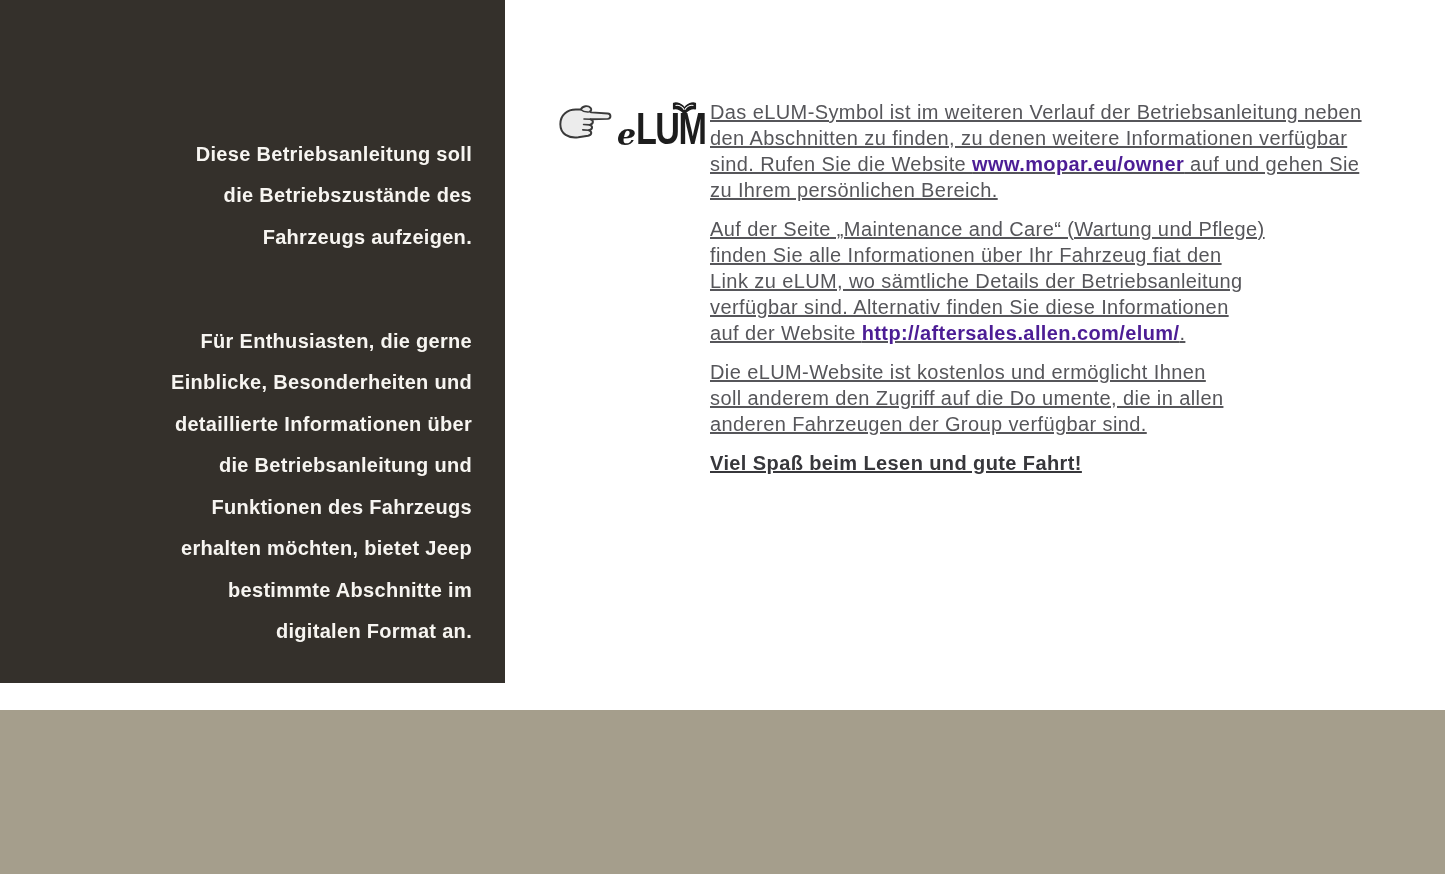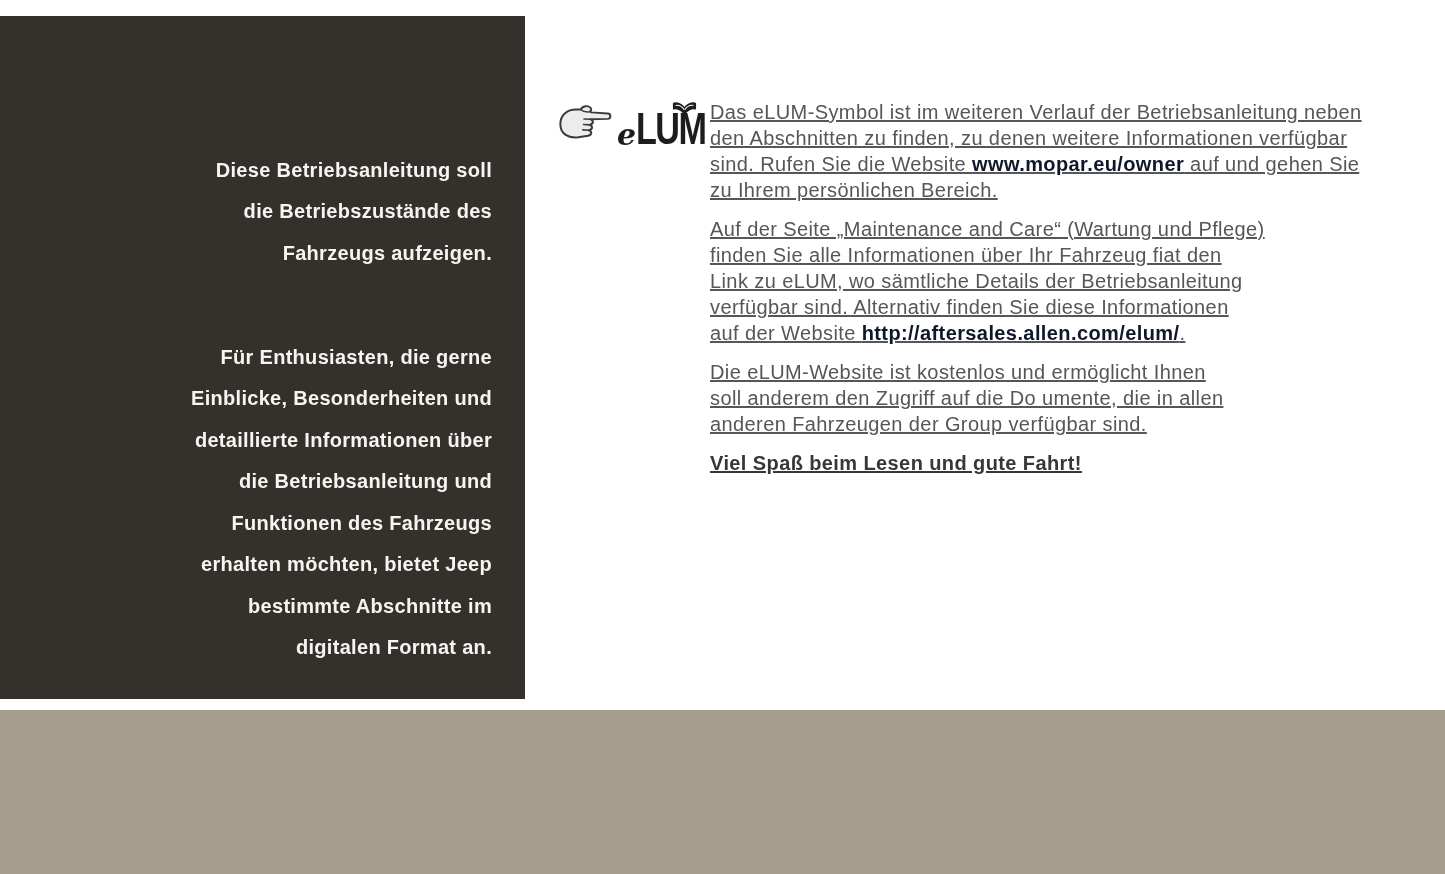--- a/index.html
+++ b/index.html
@@ -4,23 +4,22 @@
 <style>
   html,body{margin:0;padding:0;}
   body{
     width:1445px;height:874px;position:relative;overflow:hidden;
     background:#ffffff;
     font-family:"Liberation Sans",sans-serif;
   }
 
   
   .sidebar{
-    position:absolute;left:0;top:16px;width:505px;height:683px;
+    position:absolute;left:0;top:0;width:505px;height:683px;
     background:#34302b;
-    padding-left:20px;
   }
   .sidebar-inner{
     padding:92px 33px 0 40px;
     text-align:right;
     color:#f7f5f1;
     font-weight:700;
     font-size:20px;
     line-height:41.5px;
     letter-spacing:.3px;
     white-space:pre-line;
@@ -64,21 +63,21 @@
   .text-col{width:712px;}
   .text-col p{
     margin:0 0 13px 0;
     font-size:20px;
     line-height:26px;
     letter-spacing:.4px;
     color:#56565a;
     white-space:pre-line;
     text-decoration:underline;
   }
-  .text-col p strong{color:#0f172a;}
+  .text-col p strong{color:#4c1d95;}
   .text-col p.closing{
     font-weight:700;color:#37373b;
   }
 
   
   .footer-band{
     position:absolute;left:0;top:710px;width:1445px;height:164px;
     background:#a59e8c;
   }
 </style>

